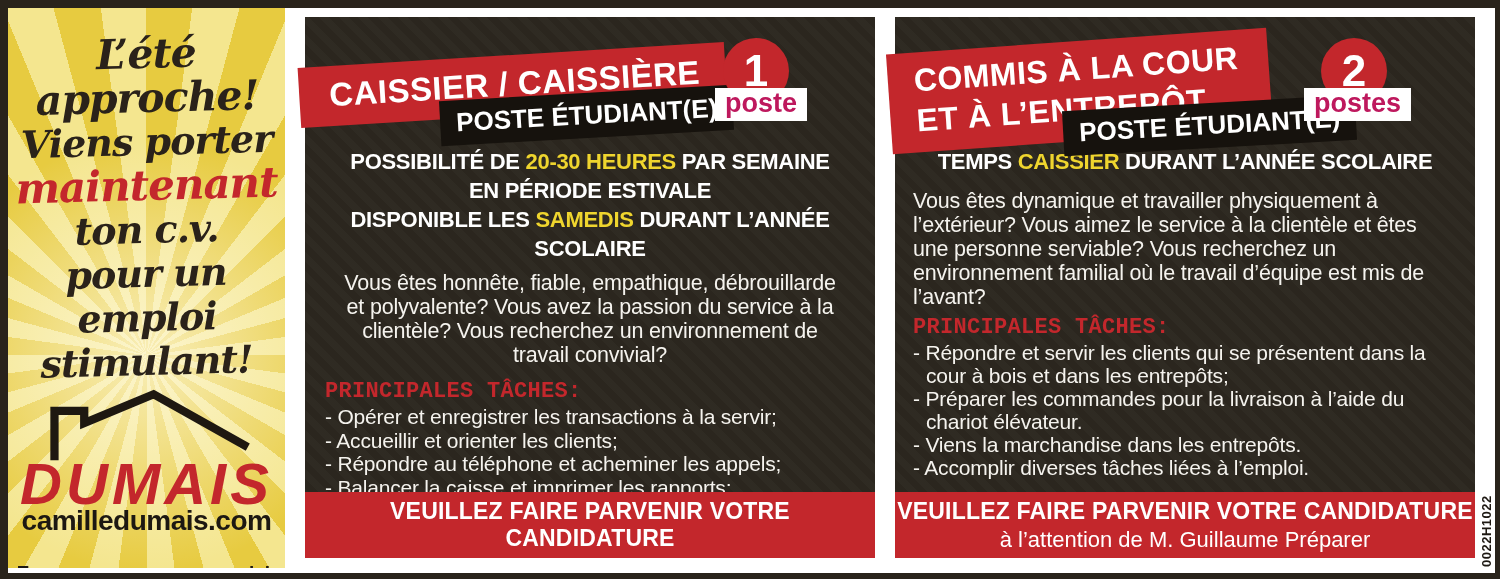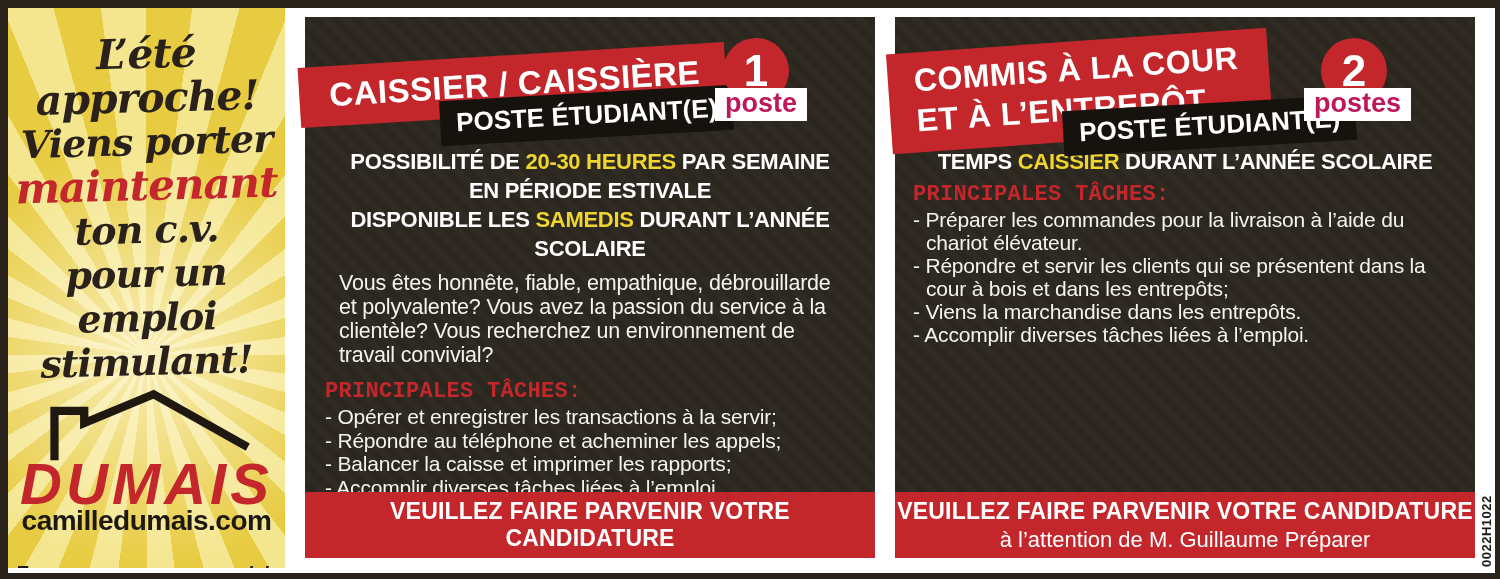--- a/index.html
+++ b/index.html
@@ -103,21 +103,21 @@
     margin-top:2px; text-align:center;
     font-size:22px; font-weight:bold; line-height:29px;
     letter-spacing:-0.3px; color:#ffffff;
   }
   .hl { color:#efd52e; }
 
   .description {
     font-size:21.5px; line-height:24px; color:#f5f3ee;
     letter-spacing:-0.2px;
   }
-  #panel-job1 .description { margin-top:8px; padding:0 34px; }
+  #panel-job1 .description { margin-top:8px; padding:0 34px; text-align:center; }
   #panel-job2 .description { margin-top:13px; padding:0 22px 0 18px; text-align:left; }
 
   .tasks-heading {
     color:#c3272c; font-weight:bold; font-size:22px; letter-spacing:0.3px;font-family:Liberation Mono, monospace;
   }
   #panel-job1 .tasks-heading { margin-top:12px; padding-left:20px; }
   #panel-job2 .tasks-heading { margin-top:6px; padding-left:18px; }
   .tasks { list-style:none; font-size:21px; letter-spacing:-0.2px; }
   #panel-job1 .tasks { padding:1px 6px 0 20px; line-height:23.5px; }
   #panel-job2 .tasks { padding:1px 6px 0 18px; line-height:23px; }
@@ -177,20 +177,21 @@
   </div>
   <div class="availability">
     <div><span>POSSIBILITÉ DE </span><span class="hl">20-30 HEURES</span><span> PAR SEMAINE</span></div>
     <div>EN PÉRIODE ESTIVALE</div>
     <div><span>DISPONIBLE LES </span><span class="hl">SAMEDIS</span><span> DURANT L’ANNÉE SCOLAIRE</span></div>
   </div>
   <div class="description">Vous êtes honnête, fiable, empathique, débrouillarde et polyvalente?  Vous avez la passion du service à la clientèle?  Vous recherchez un environnement de travail convivial?</div>
   <div class="tasks-heading">PRINCIPALES TÂCHES:</div>
   <ul class="tasks">
     <li>- Opérer et enregistrer les transactions à la servir;</li>
+    <li>- Accueillir et orienter les clients;</li>
     <li>- Répondre au téléphone et acheminer les appels;</li>
     <li>- Balancer la caisse et imprimer les rapports;</li>
     <li>- Accomplir diverses tâches liées à l’emploi.</li>
   </ul>
   <div class="job-footer">
     <div class="line1">VEUILLEZ FAIRE PARVENIR VOTRE CANDIDATURE</div>
   </div>
 </div>
 
 <div class="panel-dark" id="panel-job2">
@@ -201,24 +202,25 @@
     </div>
     <div class="ribbon-black">
       <span>POSTE ÉTUDIANT(E)</span>
     </div>
     <div class="badge-circle">2</div>
     <div class="badge-label">postes</div>
   </div>
   <div class="availability">
     <div><span>TEMPS </span><span class="hl">CAISSIER</span><span> DURANT L’ANNÉE SCOLAIRE</span></div>
   </div>
+  <div class="description">Vous êtes dynamique et travailler physiquement à l’extérieur?  Vous aimez le service à la clientèle et êtes une personne serviable? Vous recherchez un environnement familial où le travail d’équipe est mis de l’avant?</div>
   <div class="tasks-heading">PRINCIPALES TÂCHES:</div>
   <ul class="tasks">
+    <li>- Répondre et servir les clients qui se présentent dans la cour à bois et dans les entrepôts;</li>
     <li>- Préparer les commandes pour la livraison à l’aide du chariot élévateur.</li>
-    <li>- Répondre et servir les clients qui se présentent dans la cour à bois et dans les entrepôts;</li>
     <li>- Viens la marchandise dans les entrepôts.</li>
     <li>- Accomplir diverses tâches liées à l’emploi.</li>
   </ul>
   <div class="job-footer">
     <div class="line1">VEUILLEZ FAIRE PARVENIR VOTRE CANDIDATURE</div>
     <div class="line2">à l’attention de M. Guillaume Préparer</div>
   </div>
 </div>
 
 <div class="print-code">0022H1022</div>

